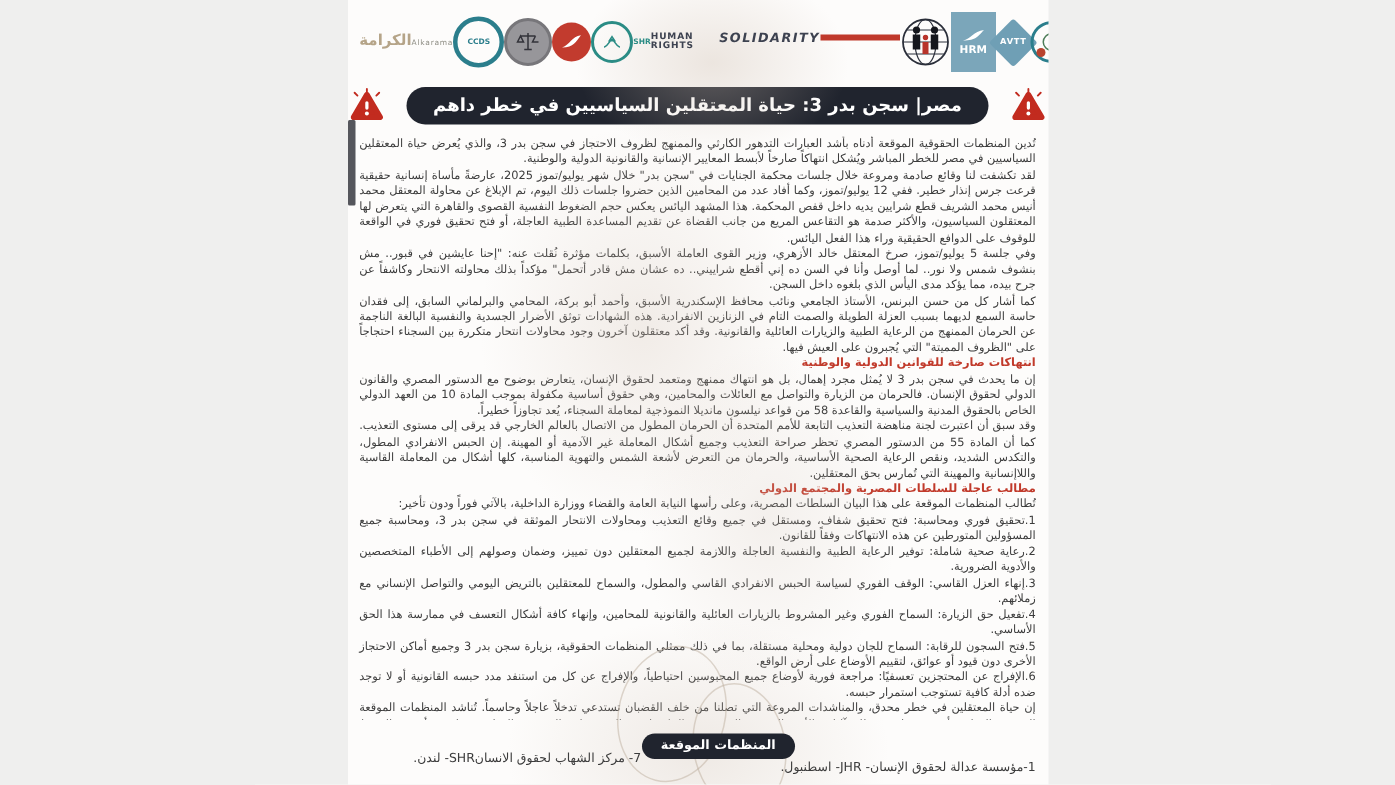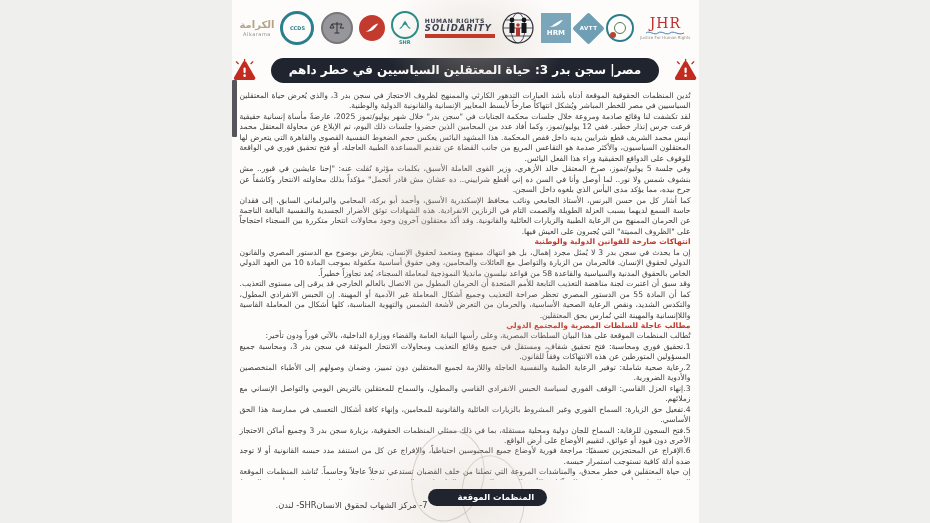--- a/index.html
+++ b/index.html
@@ -14,34 +14,34 @@
       radial-gradient(ellipse 120px 160px at 60% 66%, rgba(210,196,184,.22), transparent 72%),
       radial-gradient(ellipse 170px 120px at 50% 96%, rgba(205,190,176,.30), transparent 75%);}
   .chain-ellipse{position:absolute;border:1px solid rgba(185,168,150,.45);border-radius:50%;pointer-events:none;}
   .ce1{width:70px;height:90px;left:180px;top:430px;transform:rotate(14deg);}
   .ce2{width:60px;height:84px;left:230px;top:455px;transform:rotate(-10deg);}
   .side-bar{position:absolute;left:0;top:80px;width:5px;height:57px;background:#55565c;border-radius:1px;}
 
   
   .logos{position:relative;display:flex;direction:ltr;align-items:center;justify-content:space-between;
     height:40px;padding:8px 8px 0 8px;}
-  .logo{display:flex;flex-direction:column;align-items:center;justify-content:center;line-height:1;}
+  .logo{display:flex;flex-direction:row;align-items:center;justify-content:center;line-height:1;}
   .lg-alkarama .ar{color:#b5a488;font-size:10px;font-weight:bold;}
   .lg-alkarama .la{color:#8e8d84;font-size:5px;margin-top:2px;letter-spacing:.5px;}
   .ring{width:28px;height:28px;border-radius:50%;display:flex;align-items:center;justify-content:center;}
   .lg-ccds .ring{border:3px solid #2b7e8c;color:#2b7e8c;font-size:5px;font-weight:bold;}
   .lg-scales .ring{background:#97969a;border:2px solid #77767a;}
   .lg-bird .ring{background:#c23b2e;width:26px;height:26px;}
   .lg-shr .ring{border:2px solid #2b8c85;color:#2b8c85;font-size:6px;font-weight:bold;width:24px;height:24px;}
   .lg-shr .cap{color:#2b8c85;font-size:5px;font-weight:bold;margin-top:1px;}
   .lg-sol{align-items:flex-start;}
   .lg-sol .l1{font-size:6px;font-weight:bold;color:#3d4250;letter-spacing:.6px;}
   .lg-sol .l2{font-size:8.5px;font-weight:bold;color:#3d4250;letter-spacing:1px;font-style:italic;}
   .lg-sol .bar{width:70px;height:4px;background:#c0392b;margin-top:1px;}
-  .lg-hrm .sq{width:30px;height:30px;background:#7ba6ba;display:flex;flex-direction:column;align-items:center;justify-content:center;}
+  .lg-hrm .sq{width:30px;height:40px;background:#7ba6ba;display:flex;flex-direction:column;align-items:center;justify-content:center;}
   .lg-hrm .sq span{color:#fff;font-weight:bold;font-size:7px;}
   .lg-hrm .sq svg{margin-bottom:1px;}
   .lg-avtt .dia{width:23px;height:23px;background:#6f9fb5;transform:rotate(45deg);display:flex;align-items:center;justify-content:center;border-radius:2px;}
   .lg-avtt .dia span{transform:rotate(-45deg);color:#fff;font-size:5.5px;font-weight:bold;letter-spacing:.5px;}
   .lg-roundel .ring{border:2px solid #2b7e8c;width:24px;height:24px;position:relative;}
   .lg-roundel .ring i{position:absolute;width:6px;height:6px;border-radius:50%;background:#b8432f;left:2px;bottom:2px;}
   .lg-roundel .ring b{position:absolute;width:10px;height:10px;border-radius:50%;border:1.5px solid #4d7d58;left:6px;top:6px;}
   .lg-jhr .t{font-family:"DejaVu Serif",serif;font-weight:normal;font-size:14px;color:#bf2e2e;letter-spacing:1px;}
   .lg-jhr .cap{font-size:4px;color:#8e8d84;margin-top:1px;}
 
@@ -52,21 +52,21 @@
 
   
   .doc-body{direction:rtl;text-align:justify;color:#3c3c3c;font-size:7.6px;line-height:10.45px;
     padding:0 8px;max-height:389px;overflow:hidden;}
   .doc-body p{margin:0;}
   .doc-body p.h{color:#c13a2b;font-weight:bold;text-align:right;}
 
   
   .signatories{position:absolute;left:0;right:0;top:486px;height:37px;}
   .sig-pill{position:absolute;left:196px;top:3px;background:#20242e;color:#fff;border-radius:10px;
-    padding:3px 13px 4px 30px;font-size:8.5px;font-weight:bold;direction:rtl;white-space:nowrap;}
+    padding:3px 13px 4px 13px;font-size:8.5px;font-weight:bold;direction:rtl;white-space:nowrap;}
   .sig-col{position:absolute;direction:rtl;text-align:right;color:#3c3c3c;font-size:8.3px;line-height:12px;}
   .sig-right{right:8px;top:19px;width:215px;}
   .sig-left{left:10px;top:13px;width:186px;}
 </style>
 </head>
 <body>
 
 <div class="stage">
   <div class="document">
 
@@ -180,19 +180,22 @@
       <p>2.رعاية صحية شاملة: توفير الرعاية الطبية والنفسية العاجلة واللازمة لجميع المعتقلين دون تمييز، وضمان وصولهم إلى الأطباء المتخصصين والأدوية الضرورية.</p>
       <p>3.إنهاء العزل القاسي: الوقف الفوري لسياسة الحبس الانفرادي القاسي والمطول، والسماح للمعتقلين بالتريض اليومي والتواصل الإنساني مع زملائهم.</p>
       <p>4.تفعيل حق الزيارة: السماح الفوري وغير المشروط بالزيارات العائلية والقانونية للمحامين، وإنهاء كافة أشكال التعسف في ممارسة هذا الحق الأساسي.</p>
       <p>5.فتح السجون للرقابة: السماح للجان دولية ومحلية مستقلة، بما في ذلك ممثلي المنظمات الحقوقية، بزيارة سجن بدر 3 وجميع أماكن الاحتجاز الأخرى دون قيود أو عوائق، لتقييم الأوضاع على أرض الواقع.</p>
       <p>6.الإفراج عن المحتجزين تعسفيًا: مراجعة فورية لأوضاع جميع المحبوسين احتياطياً، والإفراج عن كل من استنفد مدد حبسه القانونية أو لا توجد ضده أدلة كافية تستوجب استمرار حبسه.</p>
       <p>إن حياة المعتقلين في خطر محدق، والمناشدات المروعة التي تصلنا من خلف القضبان تستدعي تدخلاً عاجلاً وحاسماً. تُناشد المنظمات الموقعة المجتمع الدولي بأسره، بما في ذلك آليات الأمم المتحدة المختصة، والحكومات، والمؤسسات الحقوقية الدولية، ممارسة أقصى الضغط الدبلوماسي والقانوني على السلطات المصرية لإنهاء هذه الانتهاكات الجسيمة لحقوق الإنسان، وضمان العدالة والكرامة الإنسانية لجميع المحتجزين في مصر.</p>
     </div>
 
     <div class="signatories">
       <div class="sig-pill">المنظمات الموقعة</div>
+      <div class="sig-col sig-right">
+        <div>1-مؤسسة عدالة لحقوق الإنسان- JHR- اسطنبول.</div>
+      </div>
       <div class="sig-col sig-left">
         <div>7- مركز الشهاب لحقوق الانسانSHR- لندن.</div>
       </div>
     </div>
 
   </div>
 </div>
 
 </body></html>

